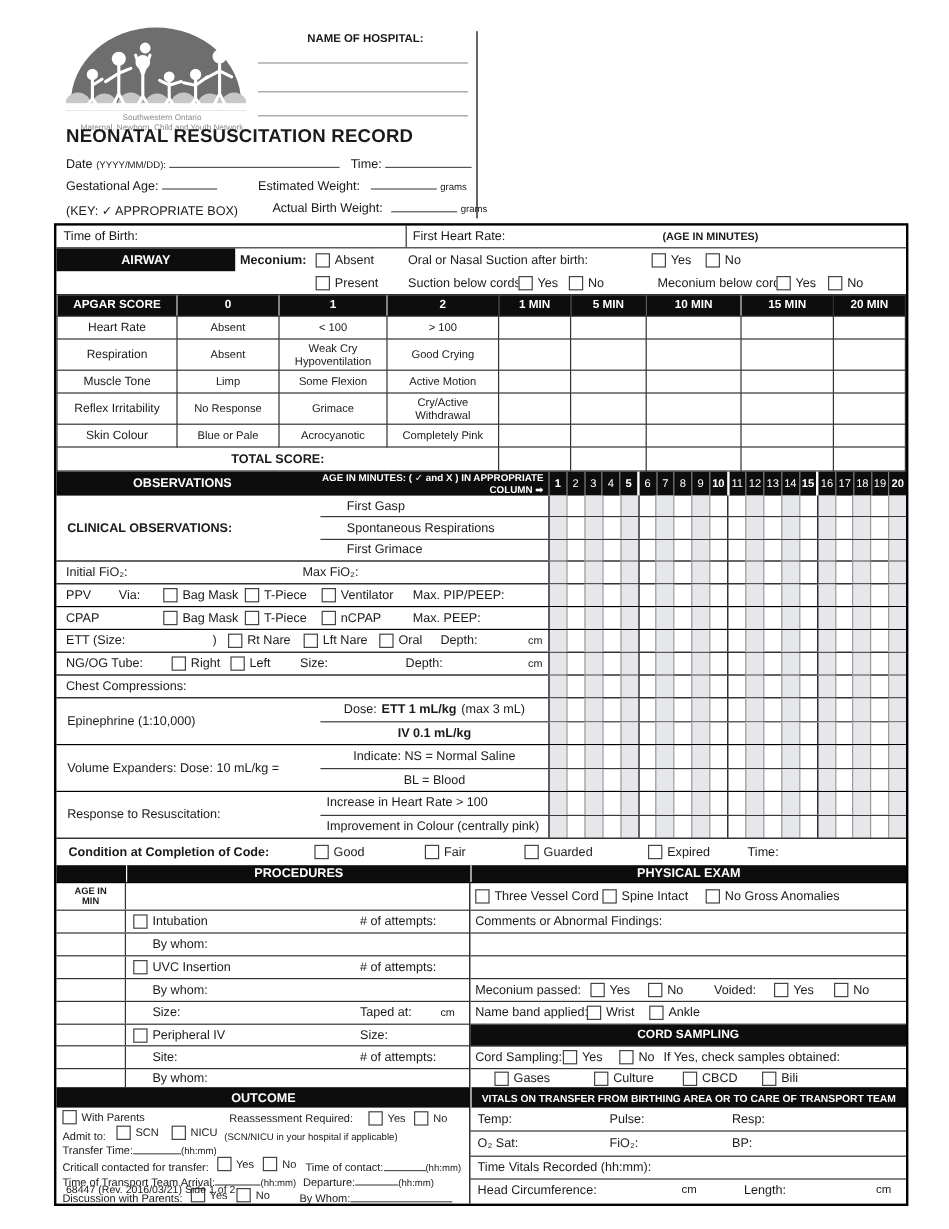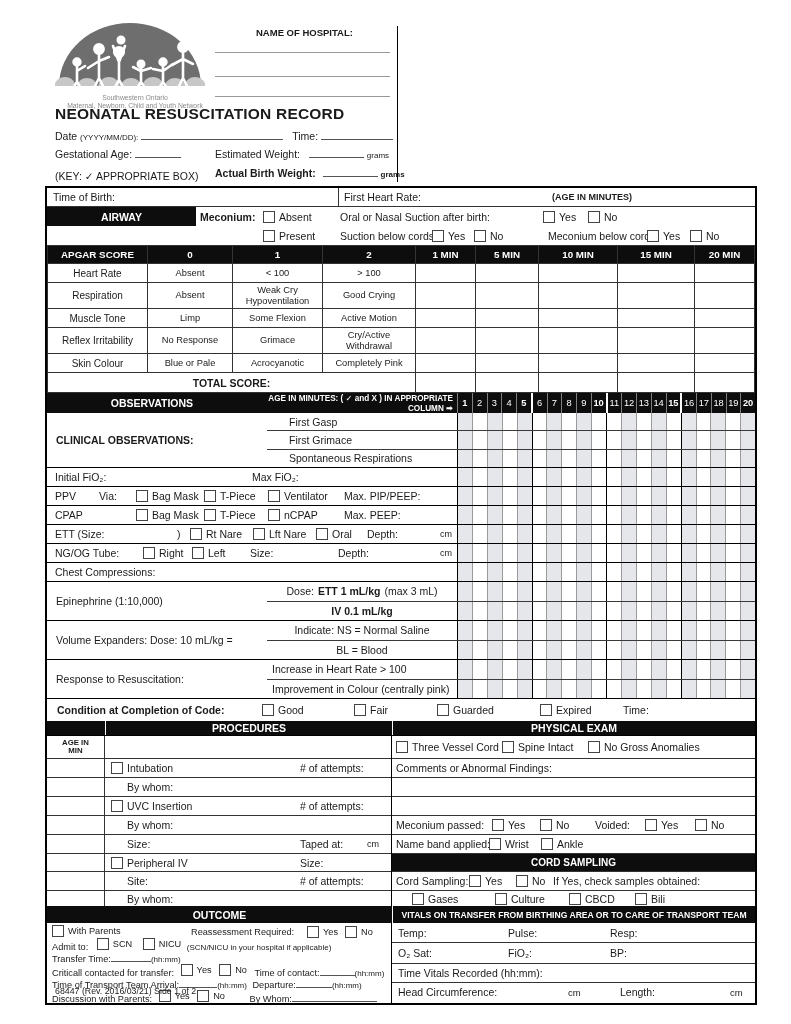--- a/index.html
+++ b/index.html
@@ -147,21 +147,21 @@
   <div class="hrow" style="left:55px;top:147px;">
     <span>Gestational Age:</span>
     <span class="bl" style="width:46px;"></span>
   </div>
   <div class="hrow" style="left:215px;top:147px;">
     <span>Estimated Weight:</span>
     <span class="bl" style="width:55px;margin-left:6px;"></span>
     <span class="sm">grams</span>
   </div>
   <div class="hrow sm" style="left:55px;top:170px;">(KEY: ✓ APPROPRIATE BOX)</div>
-  <div class="hrow" style="left:215px;top:166px;font-weight:bold;">
+  <div class="hrow" style="left:227px;top:166px;">
     <span>Actual Birth Weight:</span>
     <span class="bl" style="width:55px;margin-left:4px;"></span>
     <span class="sm">grams</span>
   </div>
 
   <div class="fbox">
 
     <div class="trow">
       <div class="tcell1">
           <span class="ps" style="left:6px;">Time of Birth:</span>
@@ -359,46 +359,46 @@
               <div class="mg-cell sh"></div>
               <div class="mg-cell"></div>
               <div class="mg-cell sh grp"></div>
               <div class="mg-cell"></div>
               <div class="mg-cell sh"></div>
               <div class="mg-cell"></div>
               <div class="mg-cell sh"></div>
             </div>
           </div>
         <div class="srow">
+            <div class="slabel cl">Spontaneous Respirations</div>
+            <div class="mgrid">
+              <div class="mg-cell sh"></div>
+              <div class="mg-cell"></div>
+              <div class="mg-cell sh"></div>
+              <div class="mg-cell"></div>
+              <div class="mg-cell sh"></div>
+              <div class="mg-cell grp"></div>
+              <div class="mg-cell sh"></div>
+              <div class="mg-cell"></div>
+              <div class="mg-cell sh"></div>
+              <div class="mg-cell"></div>
+              <div class="mg-cell grp"></div>
+              <div class="mg-cell sh"></div>
+              <div class="mg-cell"></div>
+              <div class="mg-cell sh"></div>
+              <div class="mg-cell"></div>
+              <div class="mg-cell sh grp"></div>
+              <div class="mg-cell"></div>
+              <div class="mg-cell sh"></div>
+              <div class="mg-cell"></div>
+              <div class="mg-cell sh"></div>
+            </div>
+          </div>
+        <div class="srow">
             <div class="slabel cl">First Grimace</div>
-            <div class="mgrid">
-              <div class="mg-cell sh"></div>
-              <div class="mg-cell"></div>
-              <div class="mg-cell sh"></div>
-              <div class="mg-cell"></div>
-              <div class="mg-cell sh"></div>
-              <div class="mg-cell grp"></div>
-              <div class="mg-cell sh"></div>
-              <div class="mg-cell"></div>
-              <div class="mg-cell sh"></div>
-              <div class="mg-cell"></div>
-              <div class="mg-cell grp"></div>
-              <div class="mg-cell sh"></div>
-              <div class="mg-cell"></div>
-              <div class="mg-cell sh"></div>
-              <div class="mg-cell"></div>
-              <div class="mg-cell sh grp"></div>
-              <div class="mg-cell"></div>
-              <div class="mg-cell sh"></div>
-              <div class="mg-cell"></div>
-              <div class="mg-cell sh"></div>
-            </div>
-          </div>
-        <div class="srow">
-            <div class="slabel cl">Spontaneous Respirations</div>
             <div class="mgrid">
               <div class="mg-cell sh"></div>
               <div class="mg-cell"></div>
               <div class="mg-cell sh"></div>
               <div class="mg-cell"></div>
               <div class="mg-cell sh"></div>
               <div class="mg-cell grp"></div>
               <div class="mg-cell sh"></div>
               <div class="mg-cell"></div>
               <div class="mg-cell sh"></div>

